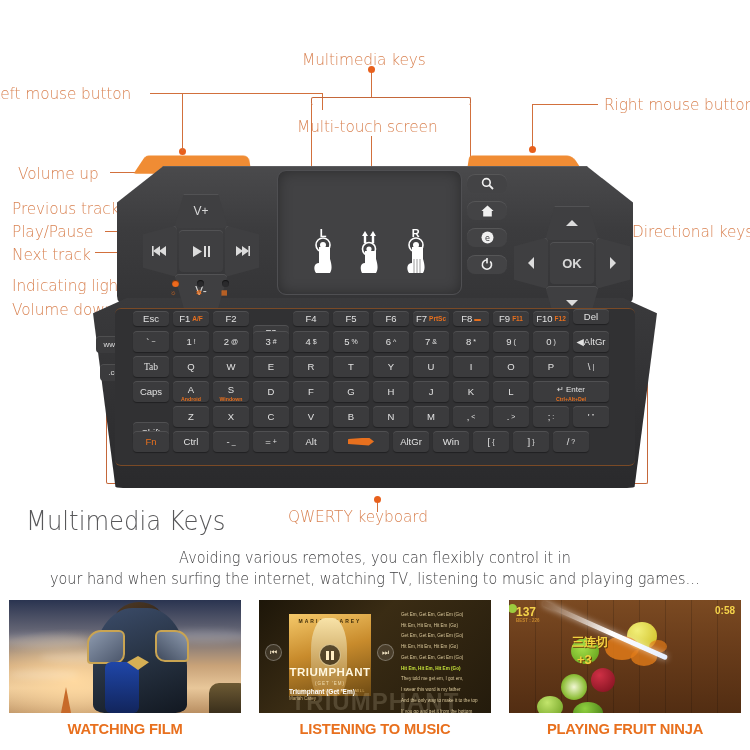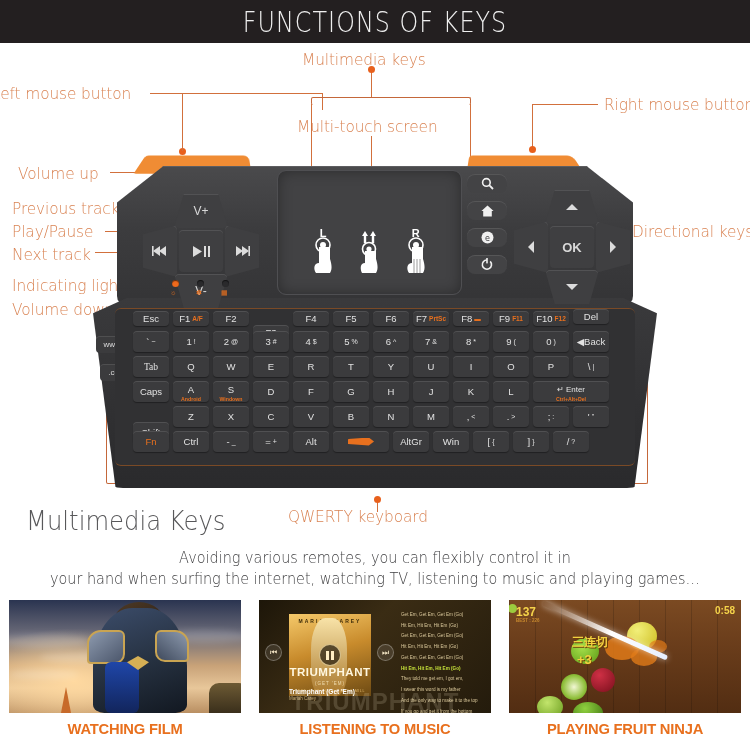--- a/index.html
+++ b/index.html
@@ -271,23 +271,20 @@
   .fn .combo2 { position:absolute; left:68px; top:52px; color:#f3d13f;
     font-size:13px; font-weight:bold; text-shadow:1px 1px 0 #6b3d09; }
   .fn .splat { position:absolute; background:#e07a18; border-radius:50%;
     filter:blur(.4px); }
 </style>
 </head>
 <body>
 
 <div id="page">
 
-  <div class="hdr">
-    <div class="hdr-title">FUNCTIONS OF KEYS</div>
-  </div>
 
   <div class="lbl" style="left:302px; top:50px;">Multimedia keys</div>
   <div class="lbl" style="left:-8px; top:84px;">Left mouse button</div>
   <div class="lbl" style="left:297px; top:117px;">Multi-touch screen</div>
   <div class="lbl" style="left:604px; top:95px;">Right mouse button</div>
   <div class="lbl" style="left:18px; top:164px;">Volume up</div>
   <div class="lbl" style="left:12px; top:199px;">Previous track</div>
   <div class="lbl" style="left:12px; top:222px;">Play/Pause</div>
   <div class="lbl" style="left:12px; top:245px;">Next track</div>
   <div class="lbl" style="left:12px; top:276px;">Indicating light</div>
@@ -469,21 +466,21 @@
           </svg>
       </div>
       <div class="mmkey">
         <svg width="12" height="13" viewBox="0 0 12 13">
           <path d="M6 2 A4.6 4.6 0 1 0 9.2 3.4" fill="none" stroke="#f0f0f0" stroke-width="1.6"></path>
           <rect x="5.2" y="0" width="1.6" height="5.4" fill="#f0f0f0"></rect>
           </svg>
       </div>
     </div>
 
-    <div class="cluster" style="left:437px; top:48px;">
+    <div class="cluster" style="left:437px; top:64px;">
       <div class="pad up">
         <svg width="14" height="8" viewBox="0 0 14 8">
           <polygon points="7,1 13,7 1,7" fill="#dcdcdc"></polygon>
           </svg>
       </div>
       <div class="pad down">
         <svg width="14" height="8" viewBox="0 0 14 8">
           <polygon points="7,7 13,1 1,1" fill="#dcdcdc"></polygon>
           </svg>
       </div>
@@ -593,21 +590,21 @@
           </div>
           <div class="key" style="left: 378px; top: 22px; width: 36px; height: 21px;">
             <span>9</span>
             <span class="sup">(</span>
           </div>
           <div class="key" style="left: 418px; top: 22px; width: 36px; height: 21px;">
             <span>0</span>
             <span class="sup">)</span>
           </div>
           <div class="key" style="left: 458px; top: 22px; width: 36px; height: 21px;">
-            <span>◀Back</span>
+            <span>◀AltGr</span>
           </div>
           <div class="key" style="left: 18px; top: 47px; width: 36px; height: 21px; font-family: Liberation Serif, serif;">
             <span>Tab</span>
           </div>
           <div class="key" style="left: 58px; top: 47px; width: 36px; height: 21px;">
             <span>Q</span>
           </div>
           <div class="key" style="left: 98px; top: 47px; width: 36px; height: 21px;">
             <span>W</span>
           </div>

